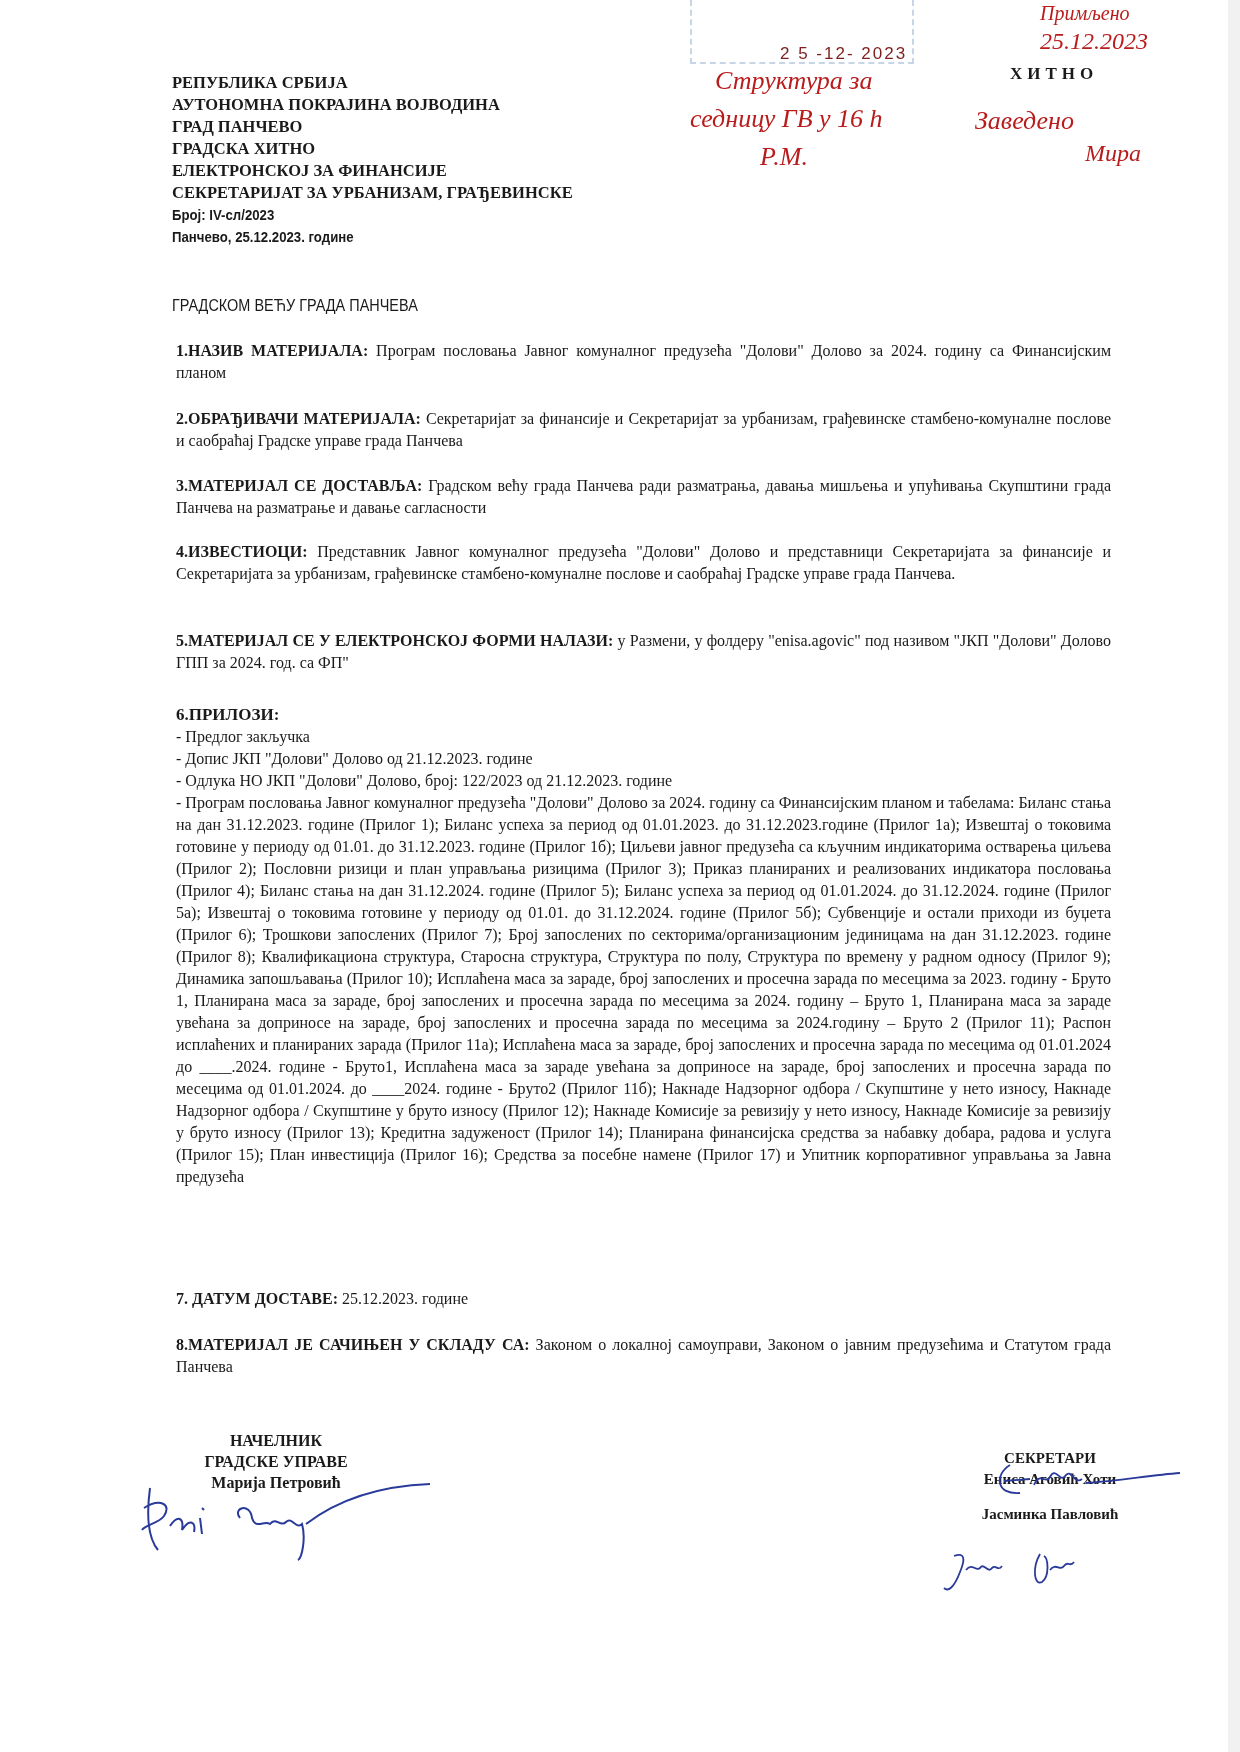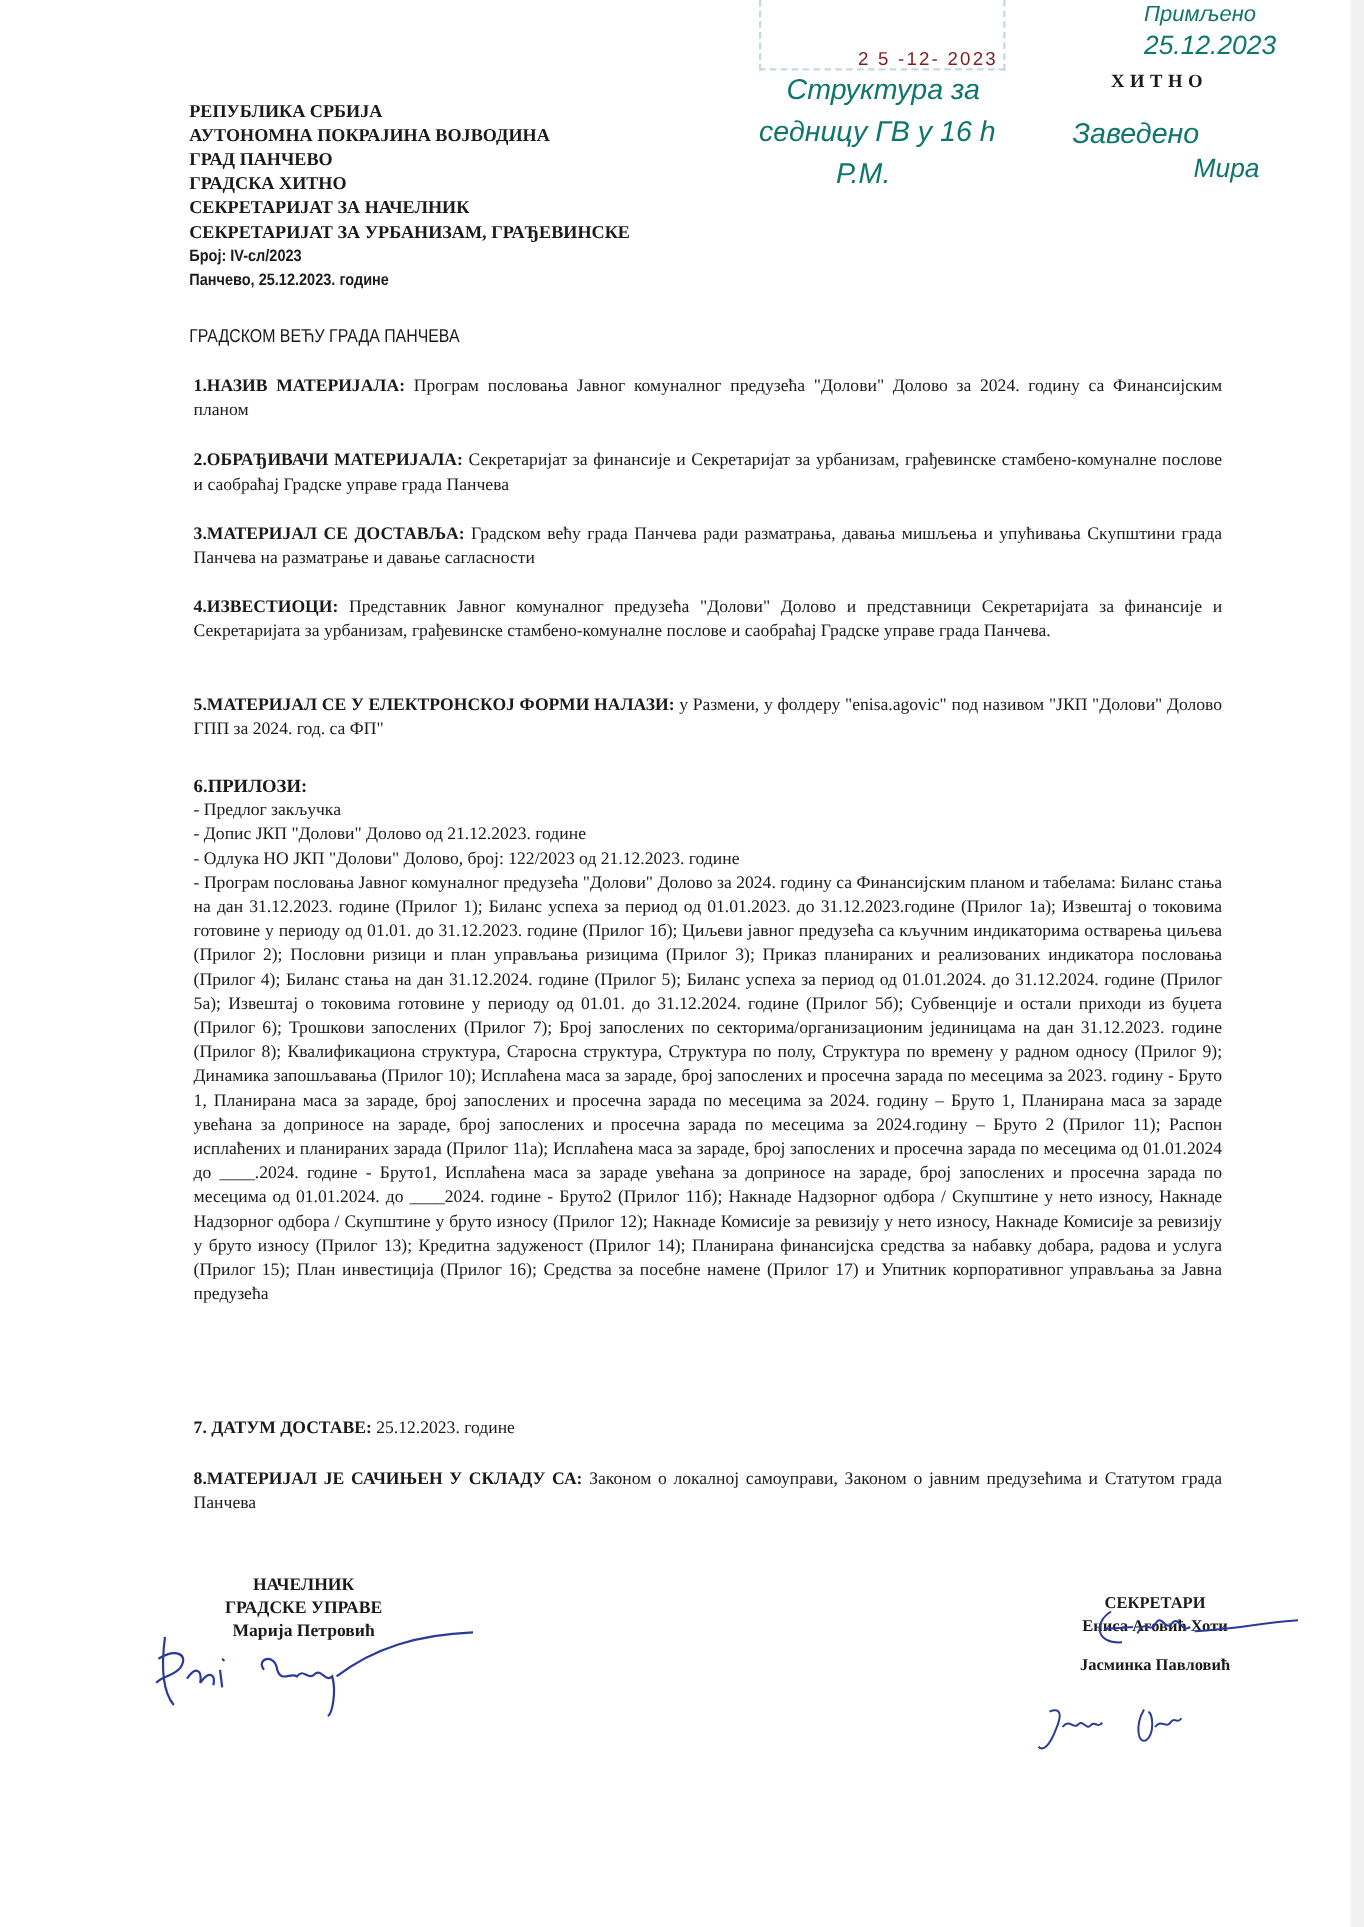--- a/index.html
+++ b/index.html
@@ -2,34 +2,34 @@
 <html><head>
 <meta charset="utf-8">
 <style>
   html, body { margin: 0; padding: 0; }
   body {
     width: 1240px; height: 1752px; background: #ffffff; position: relative; overflow: hidden;
     font-family: "Liberation Serif", "DejaVu Serif", serif; color: #1a1a1a;
   }
   .edge { position: absolute; right: 0; top: 0; width: 12px; height: 1752px; background: #f1f1f1; }
   .abs { position: absolute; }
-  .header-block { left: 172px; top: 72px; font-weight: bold; font-size: 16.5px; line-height: 22px; margin-top: 18px; }
+  .header-block { left: 172px; top: 72px; font-weight: bold; font-size: 16.5px; line-height: 22px; }
   .header-block div { white-space: nowrap; }
   .header-block .num { font-family: "Liberation Sans", sans-serif; font-size: 15px; font-weight: bold; transform: scaleX(0.88); transform-origin: left; }
   .hitno { left: 1010px; top: 64px; font-weight: bold; font-size: 17px; letter-spacing: 5px; }
   .recipient { left: 172px; top: 296px; font-family: "Liberation Sans", sans-serif; font-size: 17px; transform: scaleX(0.85); transform-origin: left; white-space: nowrap; }
   .body-text {
     left: 176px; width: 935px; font-size: 16px; line-height: 22px; text-align: justify;
   }
   .sec-label { font-weight: bold; margin-top: 12px; }
   .sec-title { font-weight: bold; font-size: 17px; }
   .list-line { white-space: nowrap; }
   .sig-left { left: 176px; top: 1430px; width: 200px; text-align: center; font-weight: bold; font-size: 16px; line-height: 21px; }
   .sig-right { left: 930px; top: 1448px; width: 240px; text-align: center; font-weight: bold; font-size: 15px; line-height: 21px; }
-  .hw { position: absolute; color: #0f766e; font-family: Liberation Sans, sans-serif; font-style: italic; }
+  .hw { position: absolute; color: #b91c1c; font-family: Liberation Serif, serif; font-style: italic; }
   svg.hand { position: absolute; overflow: visible; }
   .stamp { left: 690px; top: 0; width: 220px; height: 62px; border: 2px dashed #b8cde0; border-top: none; opacity: 0.8; }
   .stamp-date { left: 780px; top: 44px; color: #7f1d1d; font-family: "Liberation Sans", sans-serif; font-size: 17px; letter-spacing: 2px; }
 </style>
 </head>
 <body>
 
 <div class="edge"></div>
 
 <div class="abs stamp"></div>
@@ -41,21 +41,21 @@
 <div class="hw" style="left:690px; top:104px; font-size:26px;">седницу ГВ у 16 h</div>
 <div class="hw" style="left:760px; top:142px; font-size:26px;">Р.М.</div>
 <div class="hw" style="left:975px; top:106px; font-size:26px;">Заведено</div>
 <div class="hw" style="left:1085px; top:140px; font-size:24px;">Мира</div>
 
 <div class="abs header-block">
   <div>РЕПУБЛИКА СРБИЈА</div>
   <div>АУТОНОМНА ПОКРАЈИНА ВОЈВОДИНА</div>
   <div>ГРАД ПАНЧЕВО</div>
   <div>ГРАДСКА ХИТНО</div>
-  <div>СЕКРЕТАРИЈАТ ЗА НАЧЕЛНИК</div>
+  <div>ЕЛЕКТРОНСКОЈ ЗА ФИНАНСИЈЕ</div>
   <div>СЕКРЕТАРИЈАТ ЗА УРБАНИЗАМ, ГРАЂЕВИНСКЕ</div>
   <div class="num">Број: IV-сл/2023</div>
   <div class="num">Панчево, 25.12.2023. године</div>
 </div>
 
 <div class="abs hitno">ХИТНО</div>
 
 <div class="abs recipient">ГРАДСКОМ ВЕЋУ ГРАДА ПАНЧЕВА</div>
 
 <div class="abs body-text" style="top:340px;">

